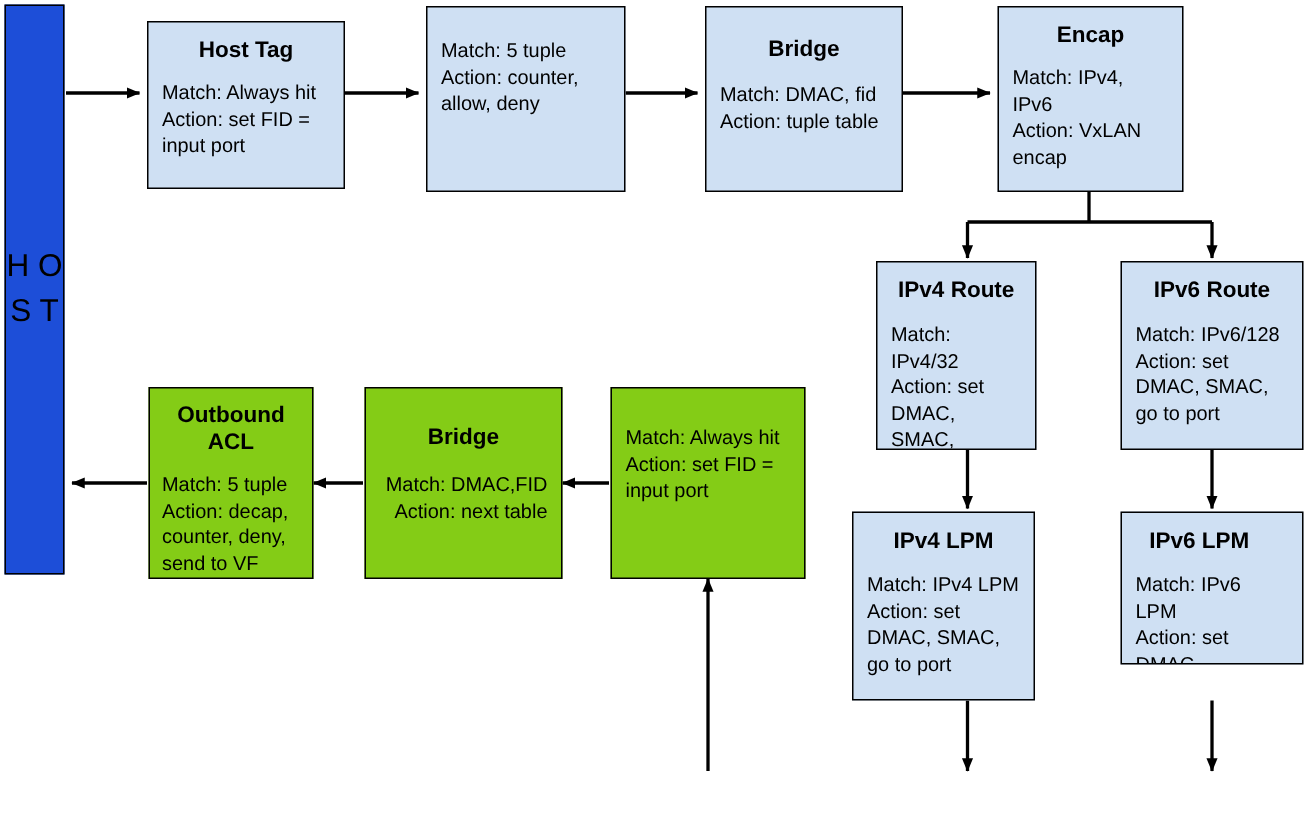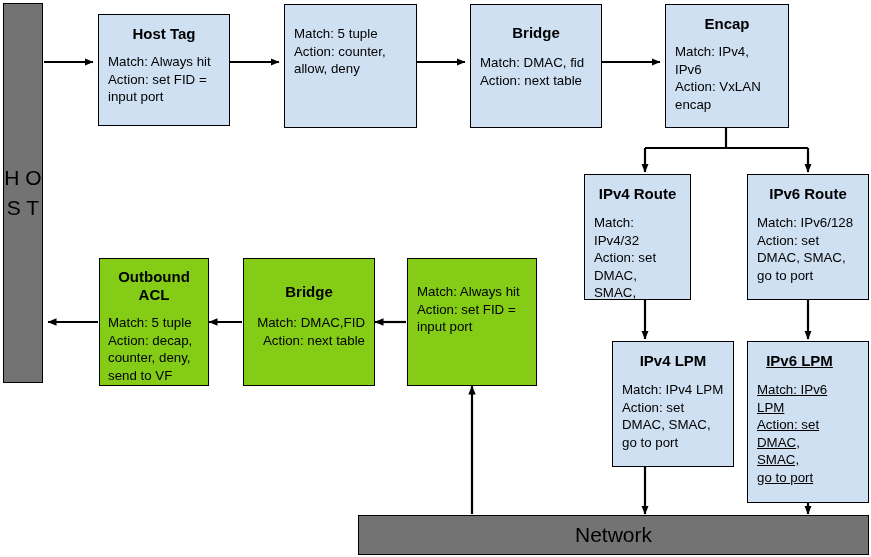--- a/index.html
+++ b/index.html
@@ -41,21 +41,21 @@
   }
   .node .body {
     font-size: 13.3px;
     color: #000000;
     line-height: 17.5px;
     text-align: left;
     white-space: pre-line;
   }
   .node.blue  { background: #cfe0f3; }
   .node.pink  { background: #84cc16; }
-  .node.green { background: #737373; }
+  .node.green { background: #1d4ed8; }
 
   .endpoint-h {
     display: flex;
     align-items: center;
     justify-content: center;
   }
   .endpoint-h .title {
     font-size: 21px;
     font-weight: normal;
   }
@@ -129,21 +129,21 @@
 
   <div class="node blue" style="left:284px; top:4px; width:133px; height:124px; padding:10px 9px 0 9px;">
     <div class="body" style="margin-top:10px;">Match: 5 tuple
 Action: counter,
 allow, deny</div>
   </div>
 
   <div class="node blue" style="left:470px; top:4px; width:132px; height:124px; padding:19px 9px 0 9px;">
     <div class="title">Bridge</div>
     <div class="body" style="margin-top:12px;">Match: DMAC, fid
-Action: next table</div>
+Action: tuple table</div>
   </div>
 
   <div class="node blue" style="left:665px; top:4px; width:124px; height:124px; padding:10px 9px 0 9px;">
     <div class="title">Encap</div>
     <div class="body" style="margin-top:10px;">Match: IPv4, IPv6
 Action: VxLAN
 encap</div>
   </div>
 
   <div class="node blue" style="left:584px; top:174px; width:107px; height:126px; padding:10px 9px 0 9px;">
@@ -155,29 +155,29 @@
   </div>
 
   <div class="node blue" style="left:747px; top:174px; width:122px; height:126px; padding:10px 9px 0 9px;">
     <div class="title">IPv6 Route</div>
     <div class="body" style="margin-top:11px;">Match: IPv6/128
 Action: set
 DMAC, SMAC,
 go to port</div>
   </div>
 
-  <div class="node blue" style="left:612px; top:341px; width:122px; height:126px; padding:10px 9px 0 9px;">
+  <div class="node blue" style="left:568px; top:341px; width:122px; height:126px; padding:10px 9px 0 9px;">
     <div class="title">IPv4 LPM</div>
     <div class="body" style="margin-top:11px;">Match: IPv4 LPM
 Action: set
 DMAC, SMAC,
 go to port</div>
   </div>
 
-  <div class="node blue" style="left:747px; top:341px; width:122px; height:162px; padding:10px 26px 0 9px;text-decoration:underline;">
+  <div class="node blue" style="left:747px; top:341px; width:122px; height:102px; padding:10px 26px 0 9px;">
     <div class="title">IPv6 LPM</div>
     <div class="body" style="margin-top:11px;">Match: IPv6 LPM
 Action: set
 DMAC, SMAC,
 go to port</div>
   </div>
 
   <div class="node pink" style="left:99px; top:258px; width:110px; height:128px; padding:9px 8px 0 8px;">
     <div class="title">Outbound
 ACL</div>
@@ -192,17 +192,14 @@
     <div class="body" style="margin-top:13px;text-align:right;">Match: DMAC,FID
 Action: next table</div>
   </div>
 
   <div class="node pink" style="left:407px; top:258px; width:130px; height:128px; padding:13px 9px 0 9px;">
     <div class="body" style="margin-top:11px;">Match: Always hit
 Action: set FID =
 input port</div>
   </div>
 
-  <div class="node green endpoint-h" style="left:358px; top:515px; width:511px; height:40px;">
-    <div class="title">Network</div>
-  </div>
 
 </div>
 
 </body></html>

